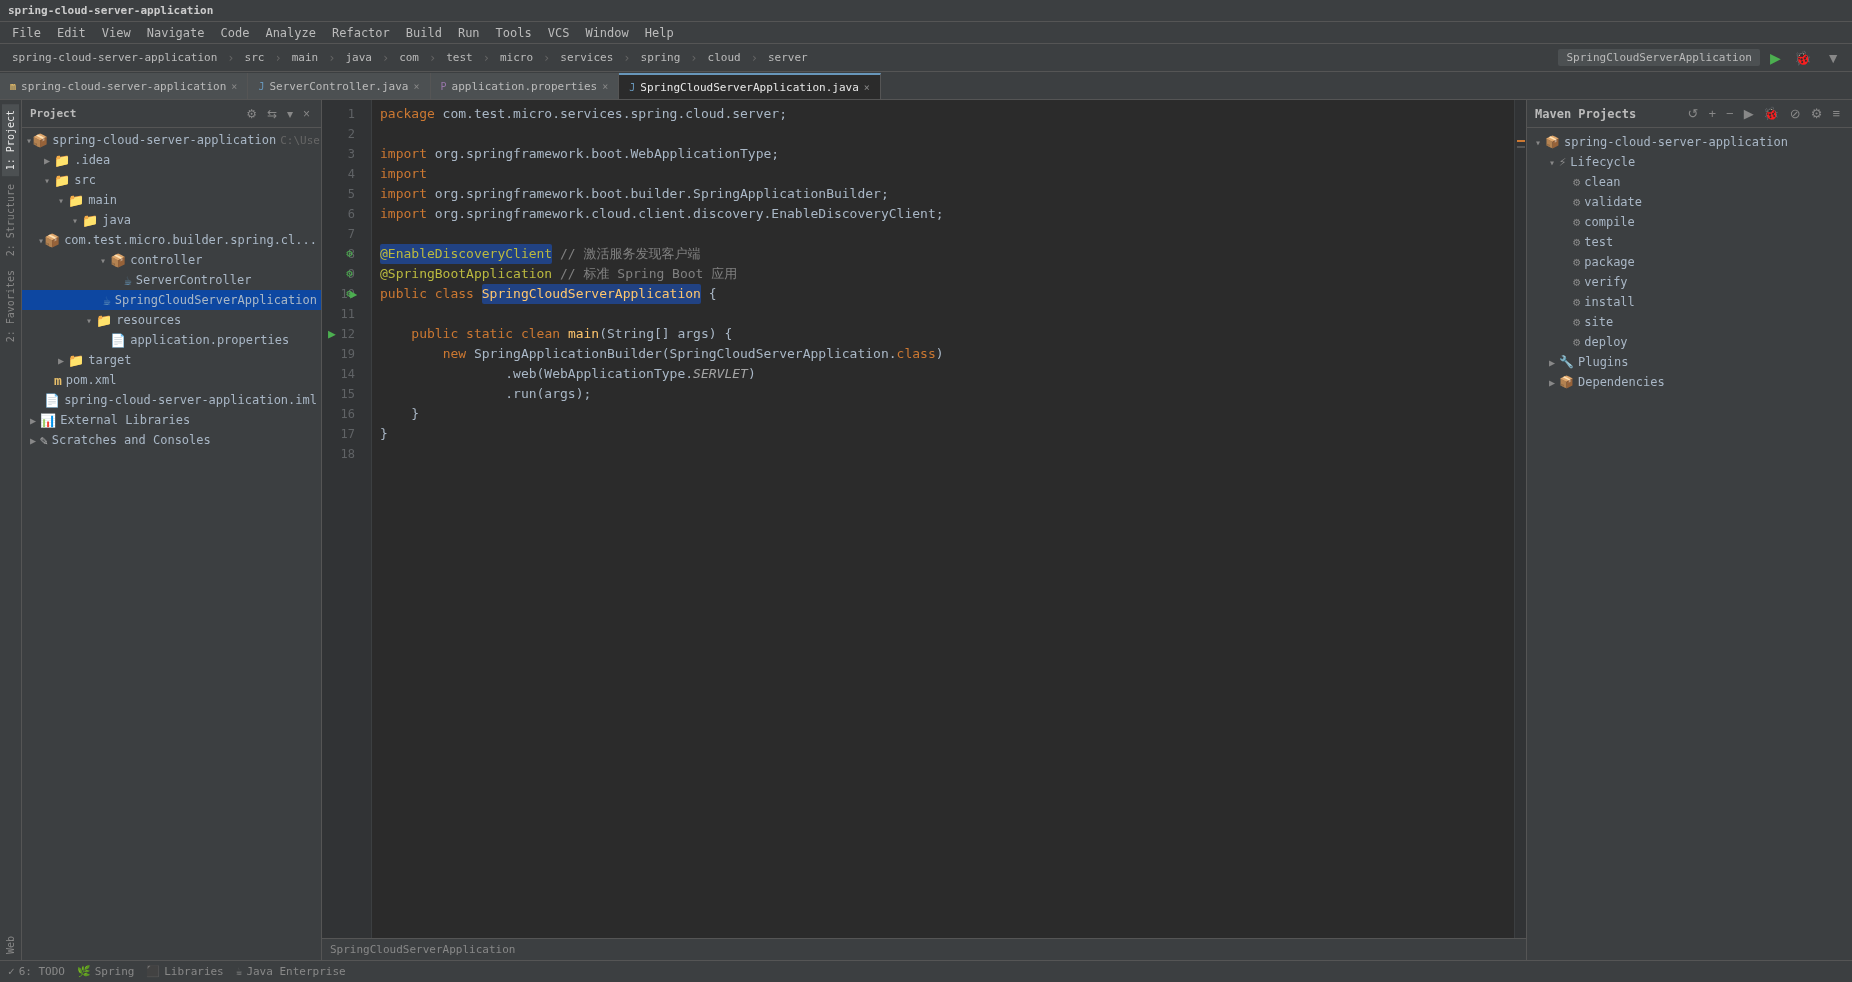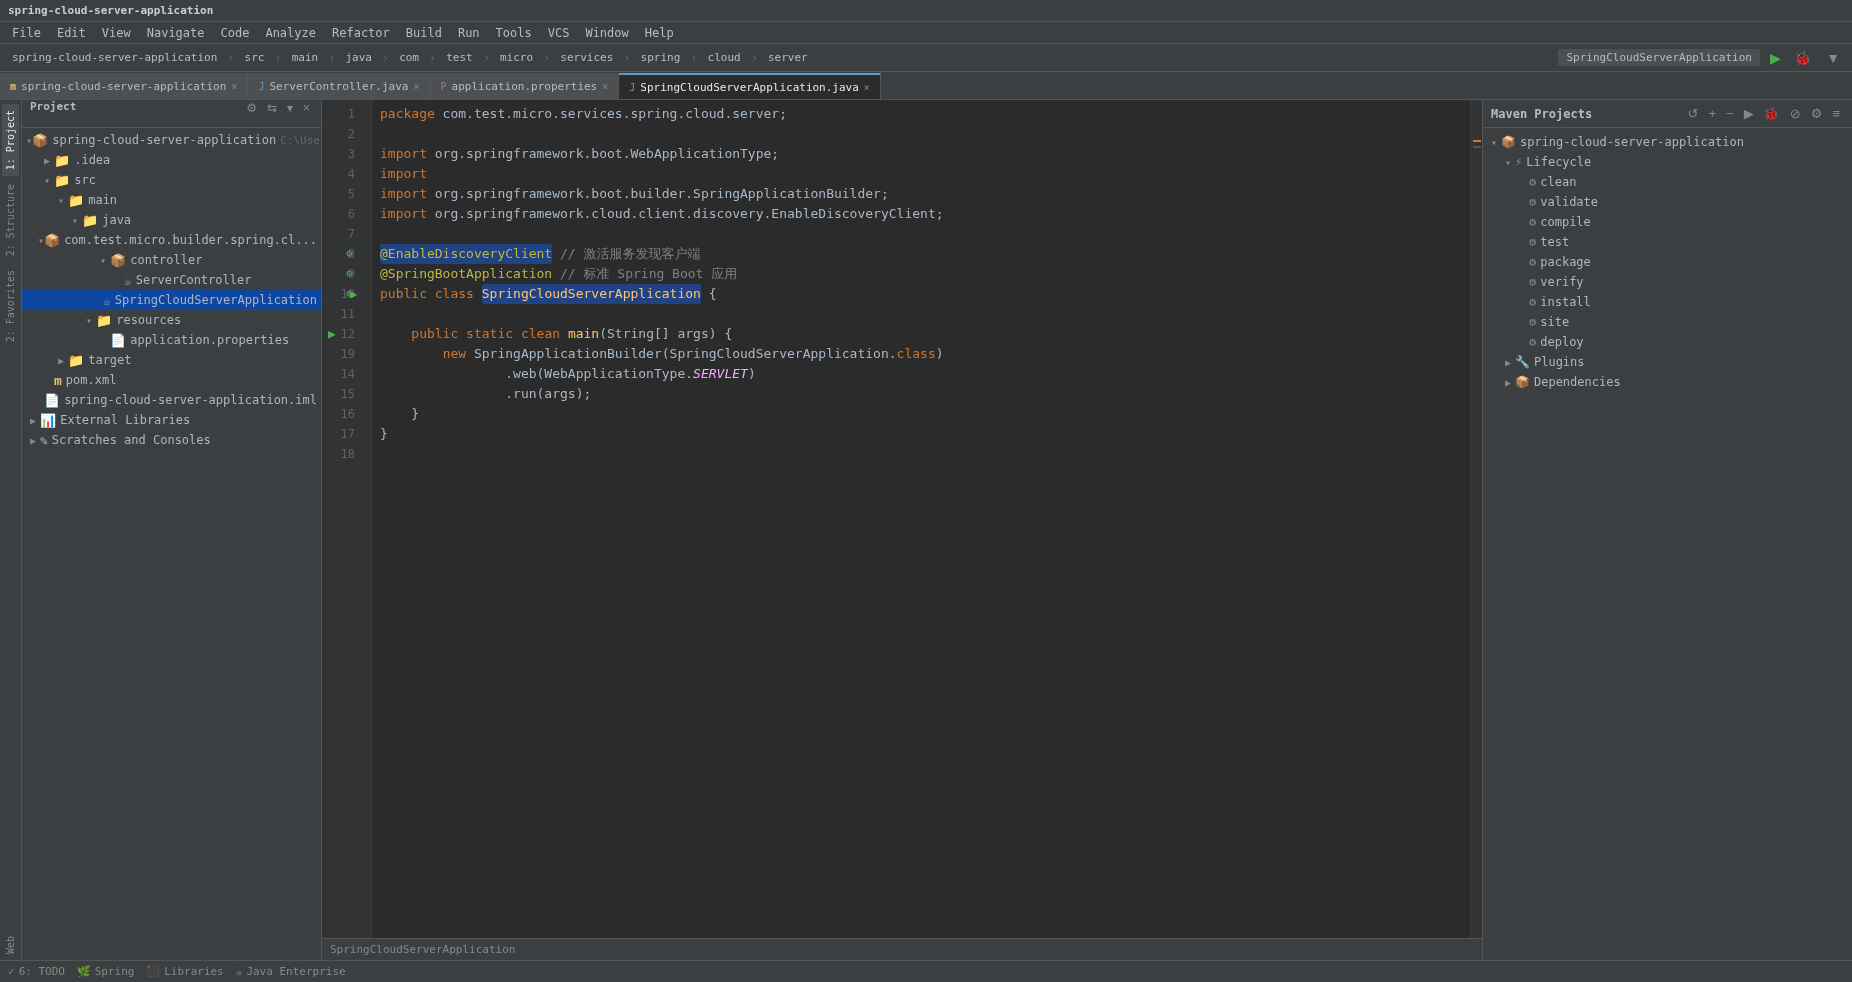--- a/index.html
+++ b/index.html
@@ -118,22 +118,22 @@
       background: #3c3f41;
       border-right: 1px solid #555;
       display: flex;
       flex-direction: column;
       overflow: hidden;
     }
     .panel-header {
       height: 28px;
       background: #3c3f41;
       display: flex;
-      align-items: flex-start;
-      padding: 0 8px;
+      align-items: center;
+      padding: 7px 8px;
       border-bottom: 1px solid #555;
       font-size: 11px;
       color: #bbb;
       justify-content: space-between;
     }
     .panel-header-title {
       font-weight: bold;
     }
     .panel-header-icons {
       display: flex;
@@ -251,40 +251,40 @@
       align-items: center;
       white-space: pre;
     }
 
     
     .kw { color: #cc7832; }
     .annotation { color: #bbb93f; }
     .classname-def { color: #ffc66d; }
     .comment { color: #808080; }
     .method { color: #ffc66d; }
-    .static-field { color: #f0abfc; font-style: italic; }
+    .static-field { color: #a3a3a3; font-style: italic; }
 
     
     .scroll-indicator {
       width: 12px;
       background: #313335;
       border-left: 1px solid #3c3f41;
       flex-shrink: 0;
       position: relative;
     }
     .scroll-marker {
       width: 8px;
       height: 2px;
       background: #cc7832;
       margin: 0 auto;
     }
 
     
     .maven-panel {
-      width: 370px;
+      width: 326px;
       background: #3c3f41;
       border-left: 1px solid #555;
       display: flex;
       flex-direction: column;
       overflow: hidden;
     }
     .maven-header {
       height: 28px;
       background: #3c3f41;
       display: flex;

